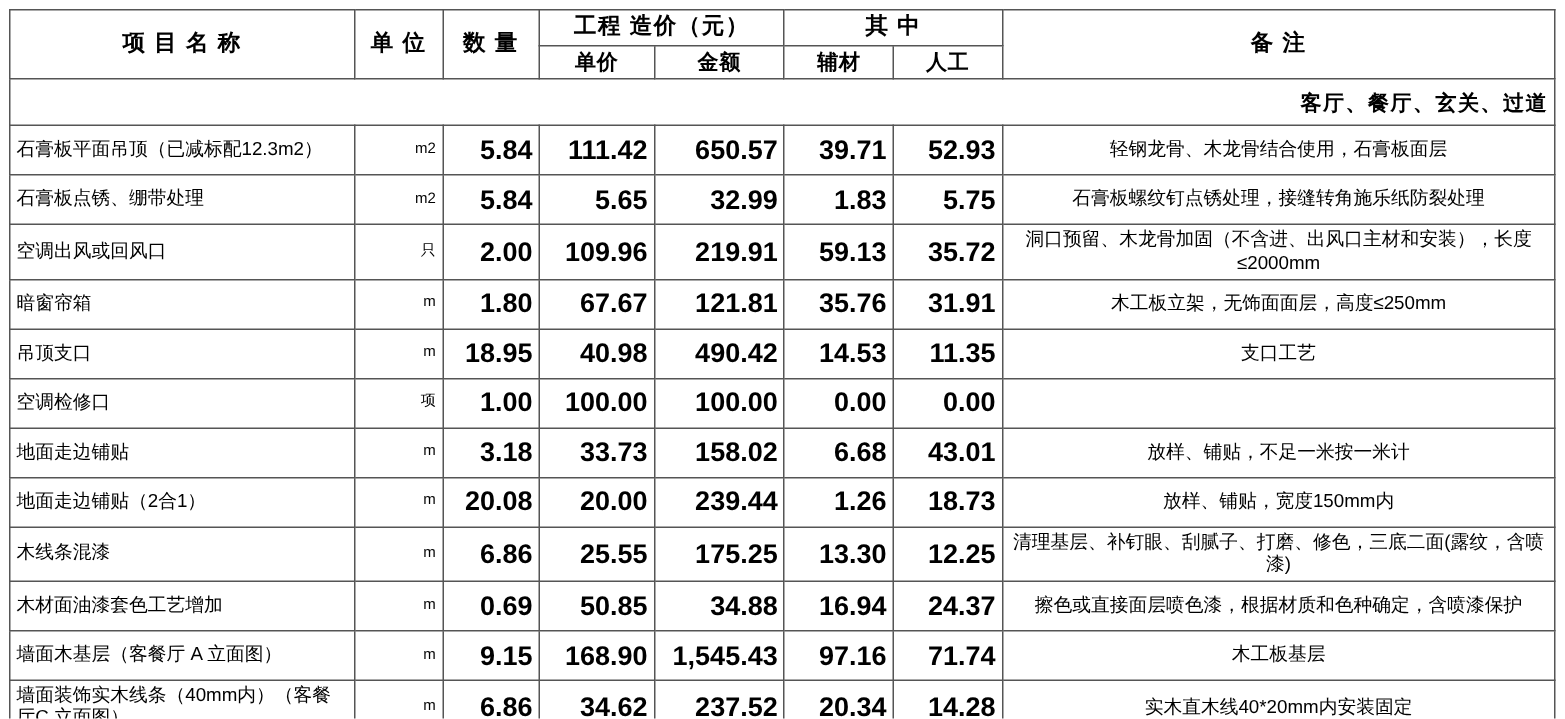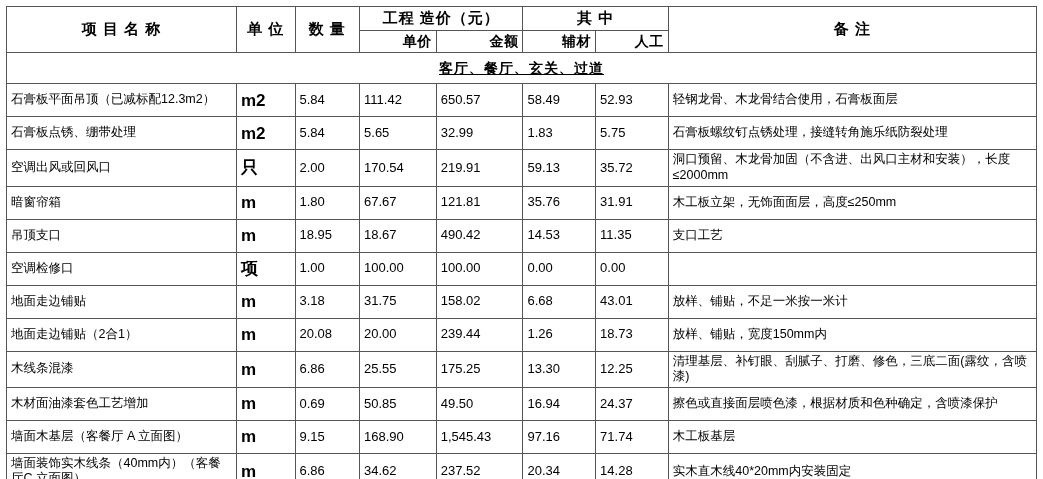--- a/index.html
+++ b/index.html
@@ -34,49 +34,47 @@
   
   thead th {
     font-weight: bold;
     text-align: center;
     font-size: 15px;
     letter-spacing: 1px;
   }
   thead th.sub {
     font-size: 14px;
     letter-spacing: 0.5px;
-    text-align: right;
   }
   .h-name { width: 228px; }
   .h-unit { width: 58px; }
   .h-qty  { width: 64px; }
   .h-price{ width: 76px; }
   .h-amt  { width: 86px; }
   .h-aux  { width: 72px; }
   .h-lab  { width: 72px; }
   .h-rem  { width: 365px; }
 
   td.name {
     text-align: left;
     font-size: 12.5px;
     height: 28px;
   }
   td.section {
-    text-align: center;
+    text-align: right;
     font-weight: bold;
     font-size: 14px;
     letter-spacing: 1px;
     padding-left: 22px;
     height: 26px;
-    text-decoration: underline;
-  }
-  td.unit { text-align: left; font-size: 17px; font-weight: bold; }
-  td.num  { text-align: left; font-size: 13px; }
+  }
+  td.unit { text-align: right; font-size: 10px; }
+  td.num  { text-align: right; font-size: 18px; font-weight: bold; }
   td.remark {
-    text-align: left;
+    text-align: center;
     font-size: 12.5px;
   }
   .two-line { line-height: 1.2; }
 </style>
 </head>
 <body>
 
 <div class="sheet">
   <table class="cost">
     <colgroup>
@@ -109,41 +107,41 @@
       <tr>
         <td class="section" colspan="8">客厅、餐厅、玄关、过道</td>
       </tr>
 
       <tr>
         <td class="name">石膏板平面吊顶（已减标配12.3m2）</td>
         <td class="unit">m2</td>
         <td class="num">5.84</td>
         <td class="num">111.42</td>
         <td class="num">650.57</td>
-        <td class="num">58.49</td>
+        <td class="num">39.71</td>
         <td class="num">52.93</td>
         <td class="remark">轻钢龙骨、木龙骨结合使用，石膏板面层</td>
       </tr>
 
       <tr>
         <td class="name">石膏板点锈、绷带处理</td>
         <td class="unit">m2</td>
         <td class="num">5.84</td>
         <td class="num">5.65</td>
         <td class="num">32.99</td>
         <td class="num">1.83</td>
         <td class="num">5.75</td>
         <td class="remark">石膏板螺纹钉点锈处理，接缝转角施乐纸防裂处理</td>
       </tr>
 
       <tr>
         <td class="name">空调出风或回风口</td>
         <td class="unit">只</td>
         <td class="num">2.00</td>
-        <td class="num">170.54</td>
+        <td class="num">109.96</td>
         <td class="num">219.91</td>
         <td class="num">59.13</td>
         <td class="num">35.72</td>
         <td class="remark two-line">洞口预留、木龙骨加固（不含进、出风口主材和安装），长度≤2000mm</td>
       </tr>
 
       <tr>
         <td class="name">暗窗帘箱</td>
         <td class="unit">m</td>
         <td class="num">1.80</td>
@@ -151,21 +149,21 @@
         <td class="num">121.81</td>
         <td class="num">35.76</td>
         <td class="num">31.91</td>
         <td class="remark">木工板立架，无饰面面层，高度≤250mm</td>
       </tr>
 
       <tr>
         <td class="name">吊顶支口</td>
         <td class="unit">m</td>
         <td class="num">18.95</td>
-        <td class="num">18.67</td>
+        <td class="num">40.98</td>
         <td class="num">490.42</td>
         <td class="num">14.53</td>
         <td class="num">11.35</td>
         <td class="remark">支口工艺</td>
       </tr>
 
       <tr>
         <td class="name">空调检修口</td>
         <td class="unit">项</td>
         <td class="num">1.00</td>
@@ -173,21 +171,21 @@
         <td class="num">100.00</td>
         <td class="num">0.00</td>
         <td class="num">0.00</td>
         <td class="remark"></td>
       </tr>
 
       <tr>
         <td class="name">地面走边铺贴</td>
         <td class="unit">m</td>
         <td class="num">3.18</td>
-        <td class="num">31.75</td>
+        <td class="num">33.73</td>
         <td class="num">158.02</td>
         <td class="num">6.68</td>
         <td class="num">43.01</td>
         <td class="remark">放样、铺贴，不足一米按一米计</td>
       </tr>
 
       <tr>
         <td class="name">地面走边铺贴（2合1）</td>
         <td class="unit">m</td>
         <td class="num">20.08</td>
@@ -207,21 +205,21 @@
         <td class="num">13.30</td>
         <td class="num">12.25</td>
         <td class="remark two-line">清理基层、补钉眼、刮腻子、打磨、修色，三底二面(露纹，含喷漆)</td>
       </tr>
 
       <tr>
         <td class="name">木材面油漆套色工艺增加</td>
         <td class="unit">m</td>
         <td class="num">0.69</td>
         <td class="num">50.85</td>
-        <td class="num">49.50</td>
+        <td class="num">34.88</td>
         <td class="num">16.94</td>
         <td class="num">24.37</td>
         <td class="remark">擦色或直接面层喷色漆，根据材质和色种确定，含喷漆保护</td>
       </tr>
 
       <tr>
         <td class="name">墙面木基层（客餐厅 A 立面图）</td>
         <td class="unit">m</td>
         <td class="num">9.15</td>
         <td class="num">168.90</td>

